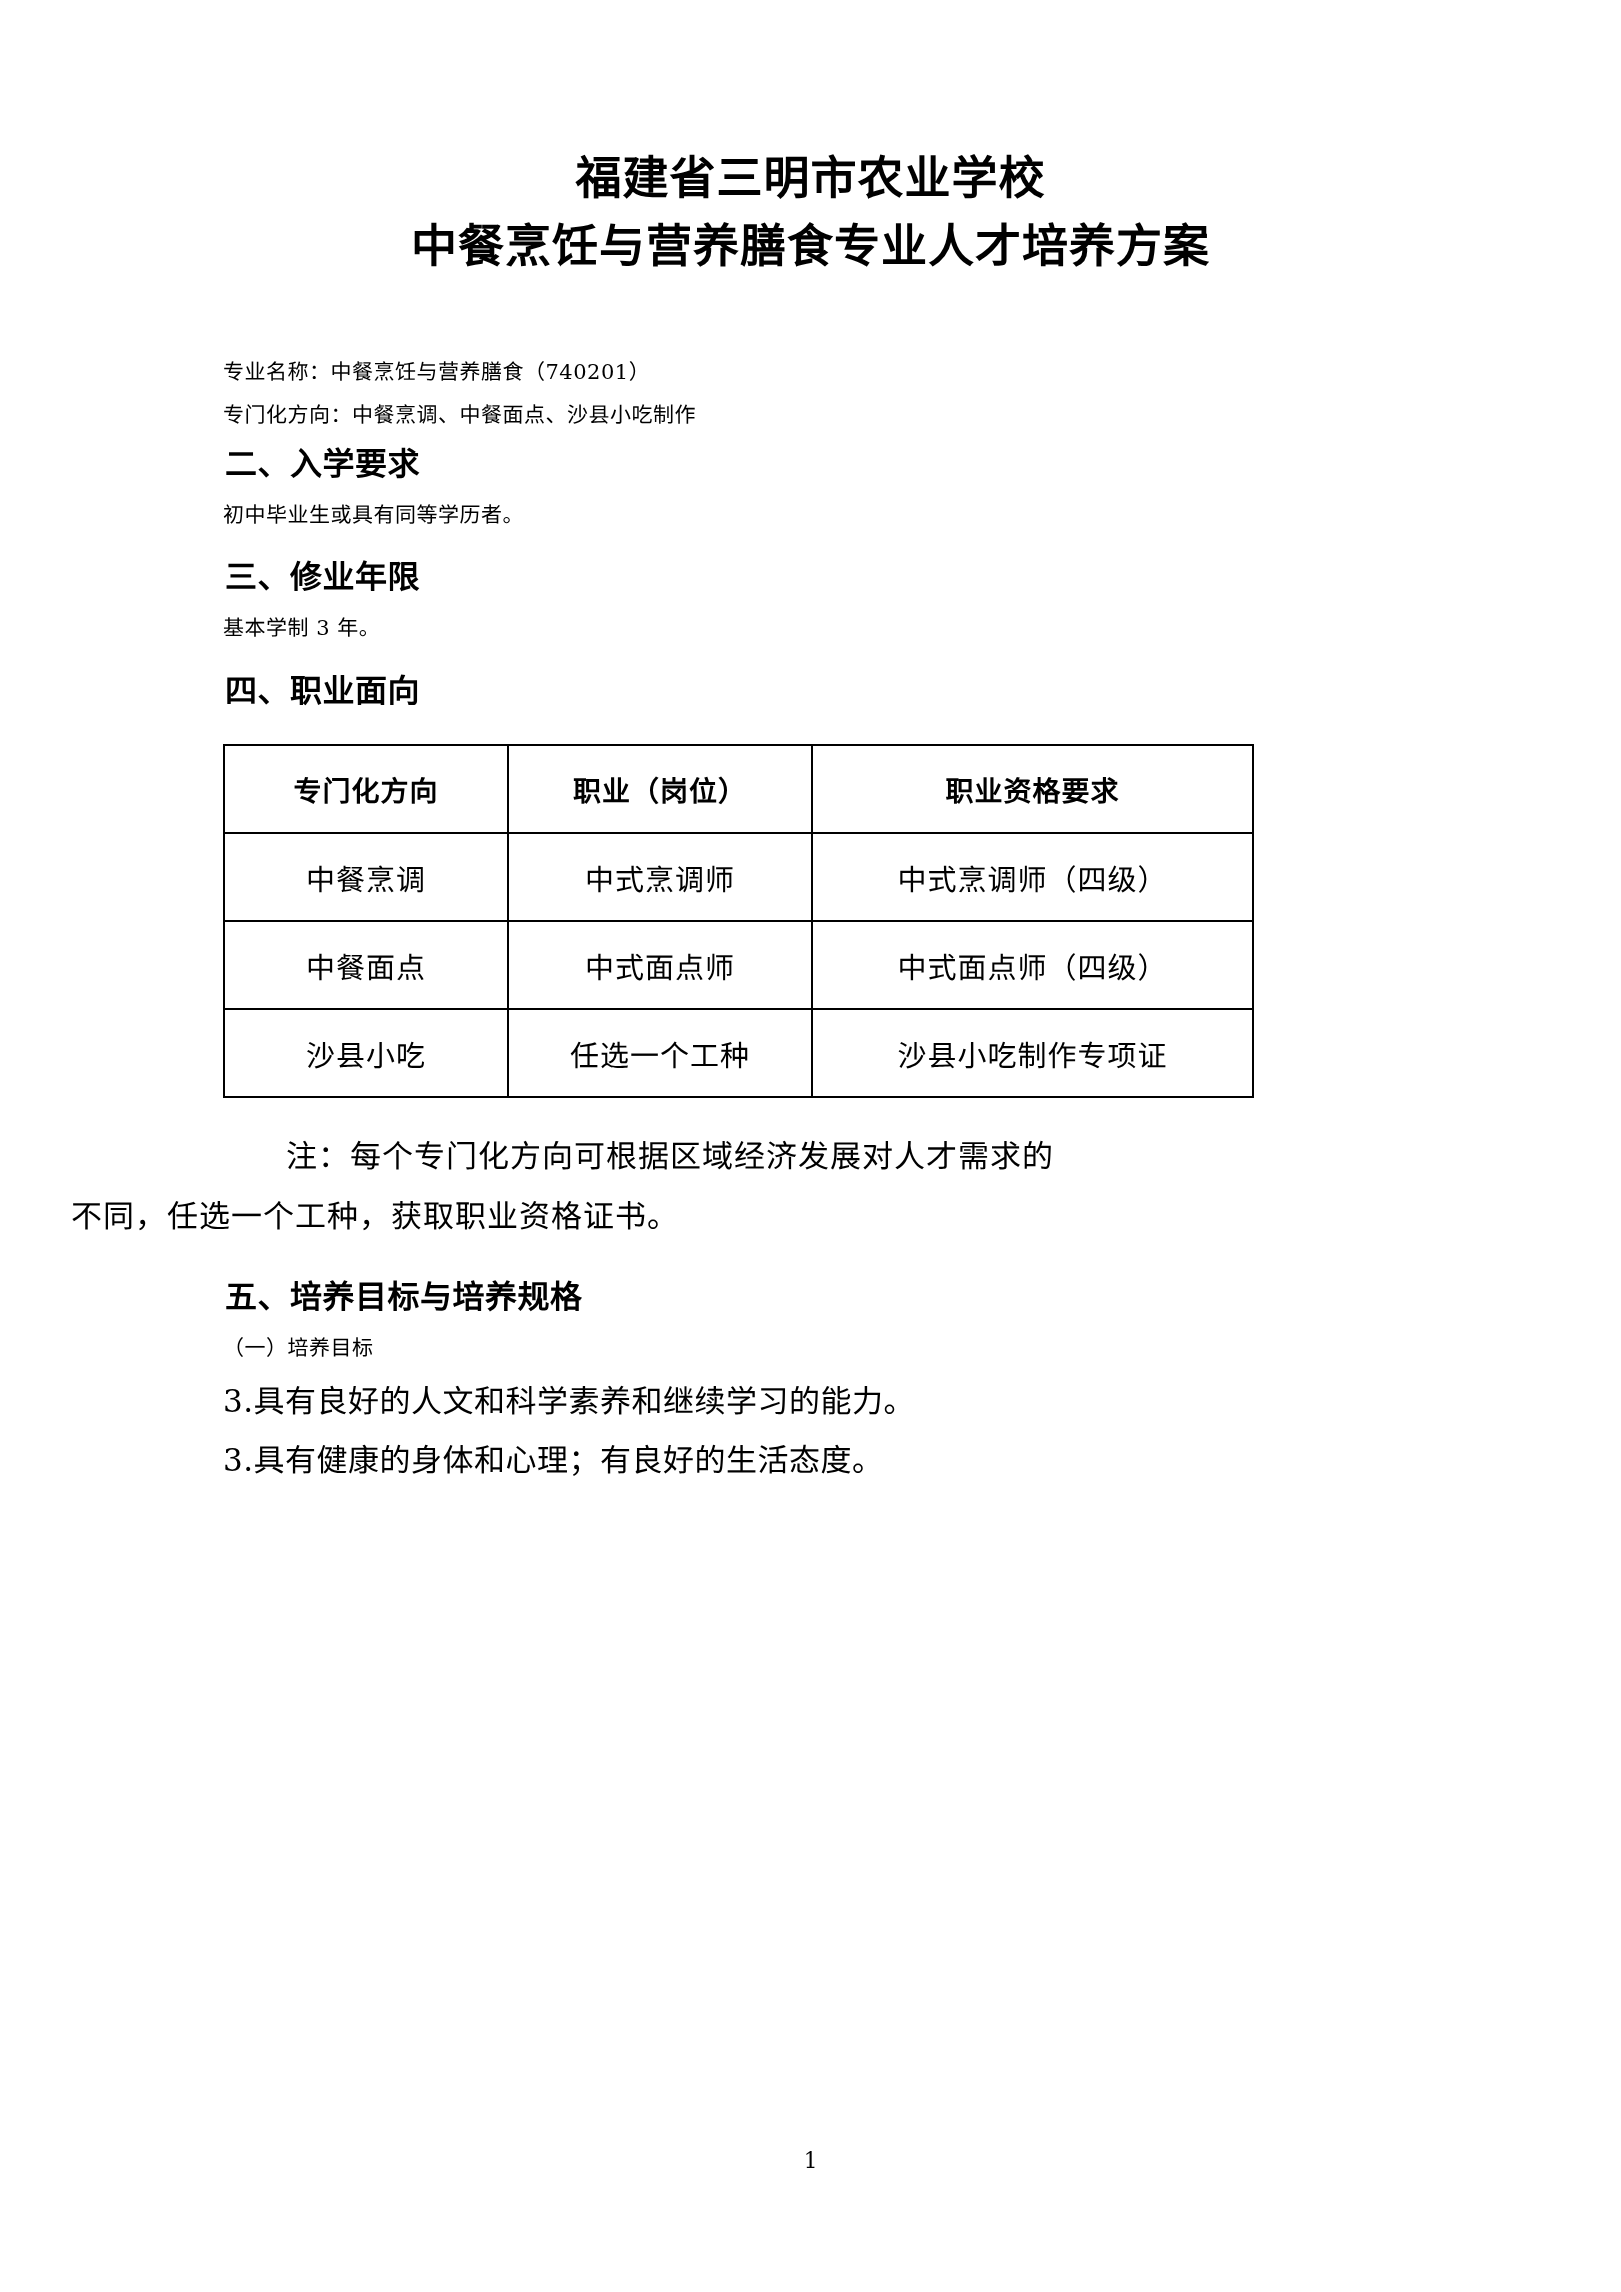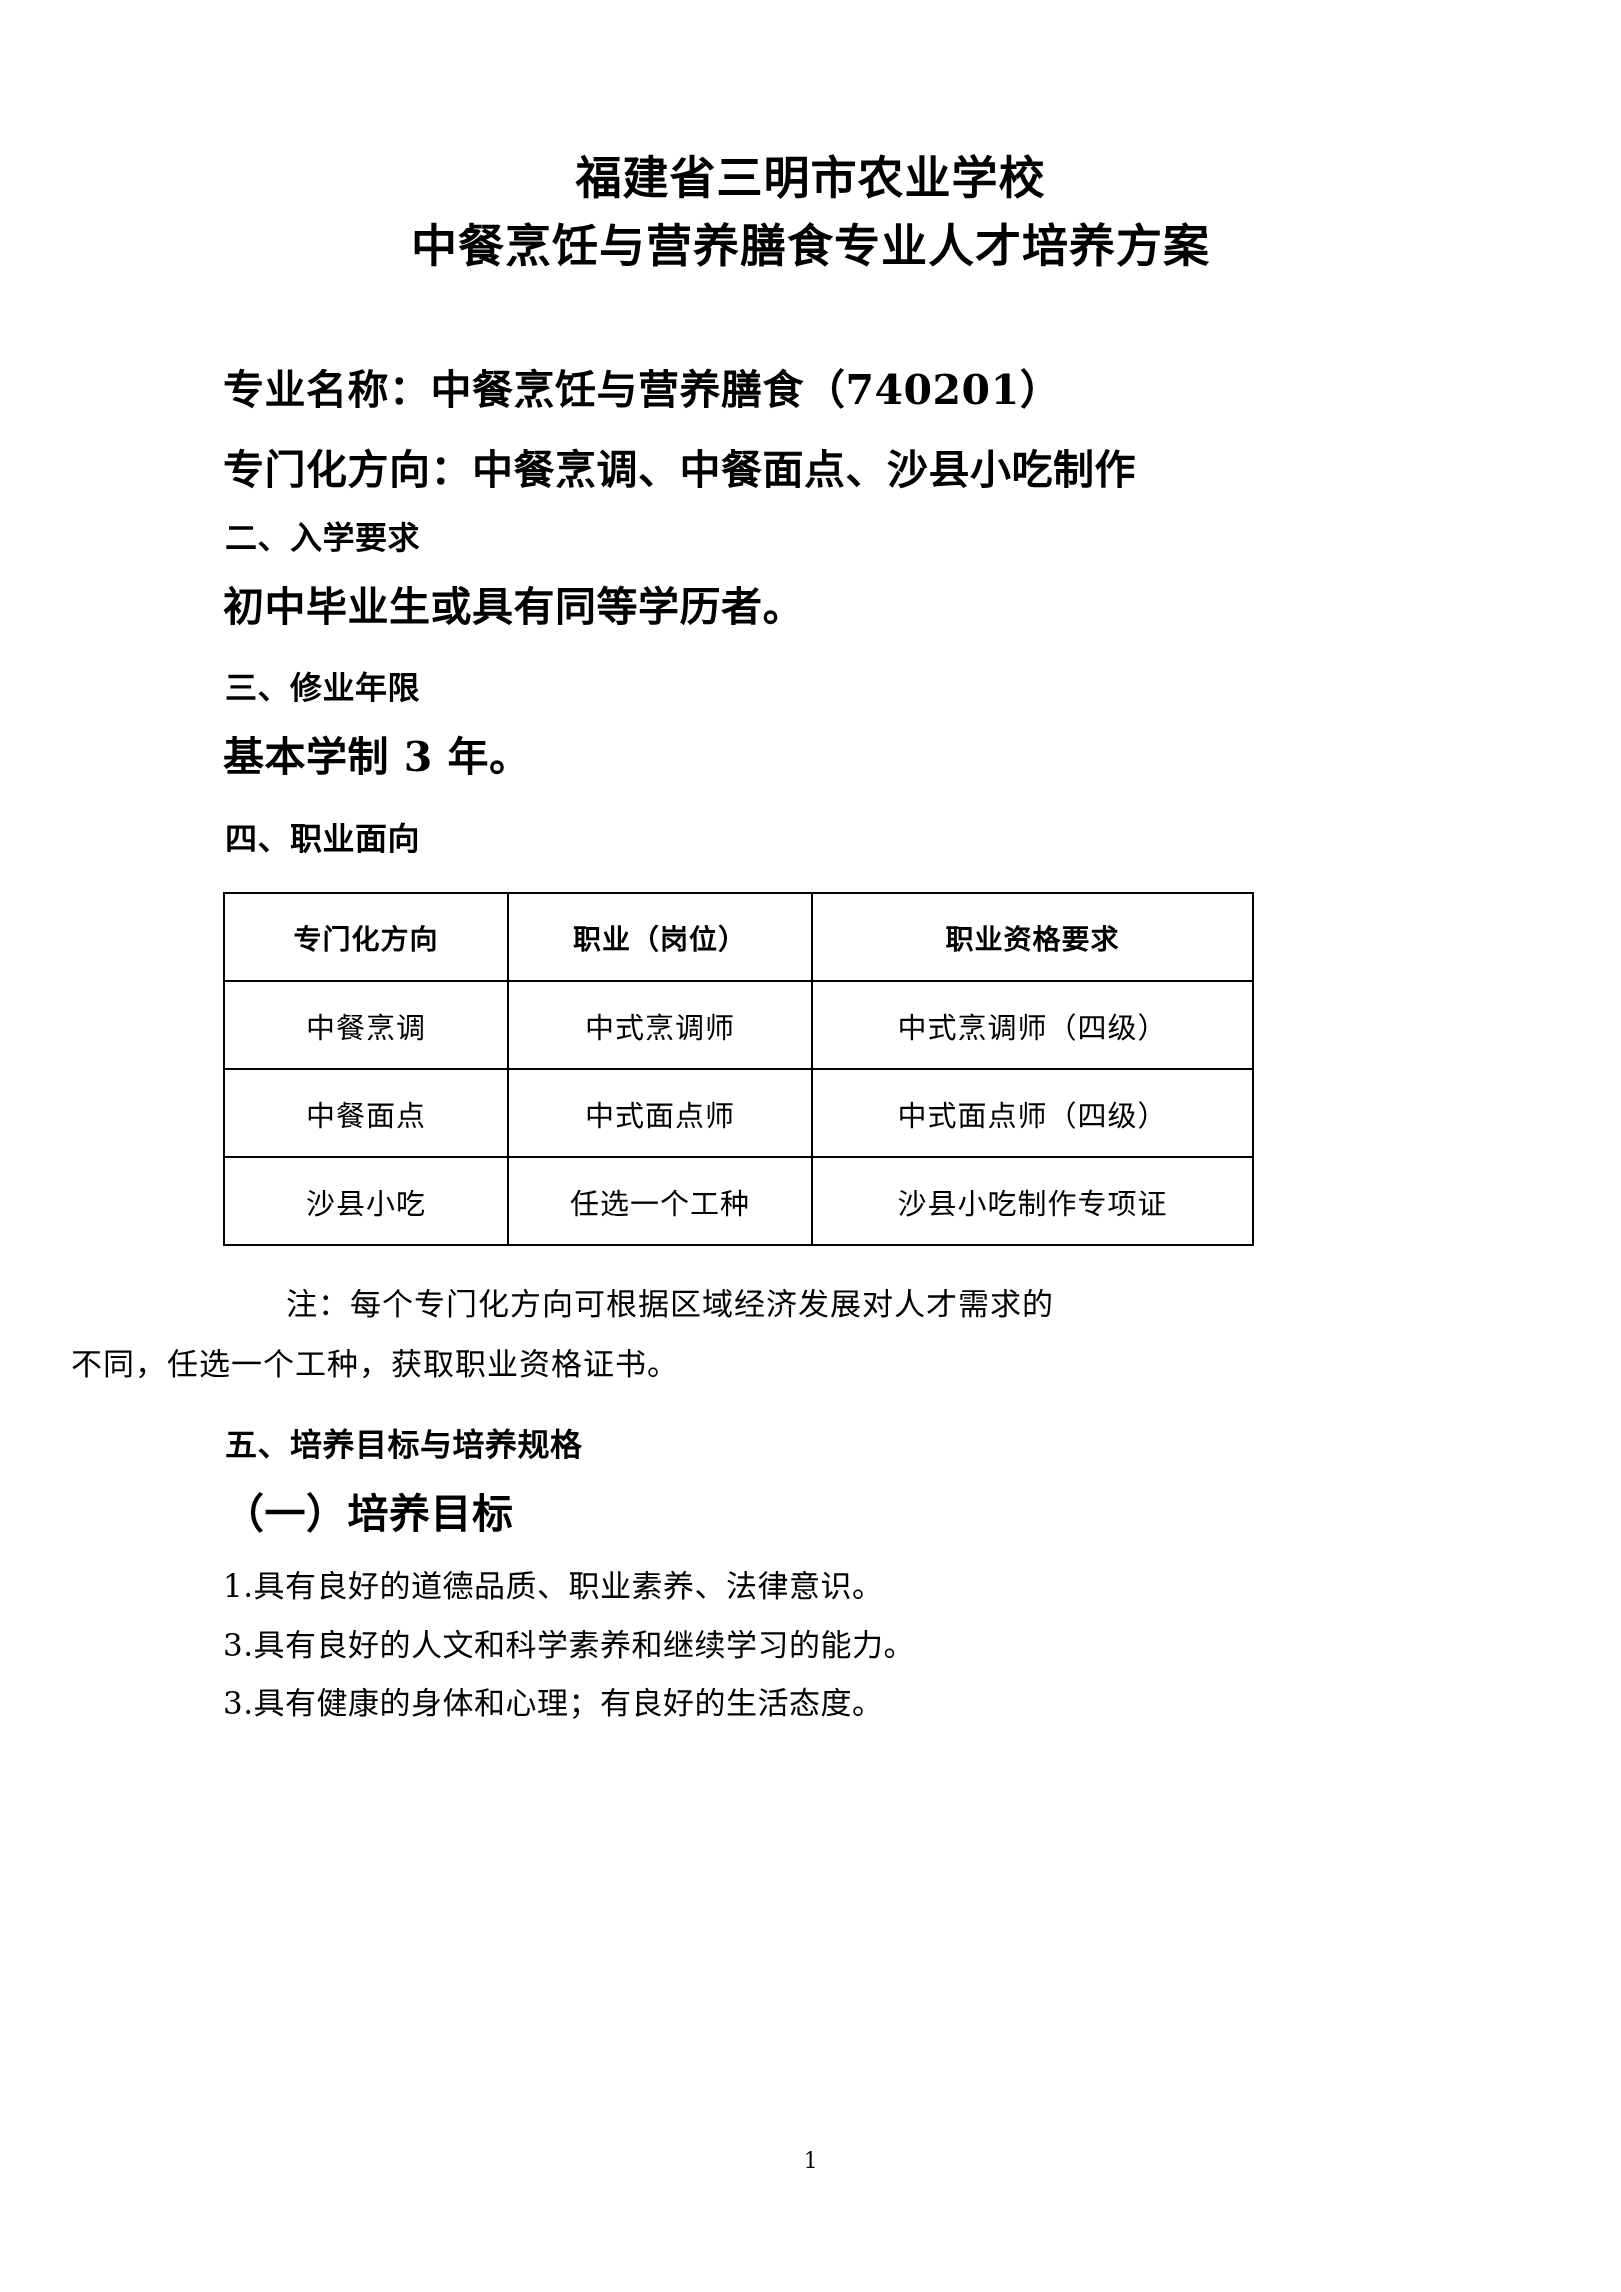--- a/index.html
+++ b/index.html
@@ -41,26 +41,25 @@
   .h2 {
     font-family: "DejaVu Sans", "Liberation Sans", sans-serif;
     font-weight: bold;
     font-size: 32px;
     line-height: 1.6;
     margin: 0 0 5.9px 0;
     padding-left: 78px;
     letter-spacing: 0.5px;
   }
   .para {
-    font-size: 41px;
+    font-size: 21px;
     line-height: 1.85;
     margin: 0 0 3.9px 0;
     padding-left: 76px;
     letter-spacing: 0.5px;
-    font-weight: bold;
   }
   .note {
     font-size: 31px;
     line-height: 1.95;
     margin: 0;
     padding-left: 76px;
     letter-spacing: 1px;
   }
   .note .first {
     display: block;
@@ -181,20 +180,19 @@
 
   <p class="note">
     <span class="first">注：每个专门化方向可根据区域经济发展对人才需求的</span>
     <span class="second">不同，任选一个工种，获取职业资格证书。</span>
   </p>
 
   <div class="gap-md"></div>
 
   <h2 class="h2">五、培养目标与培养规格</h2>
   <p class="para">（一）培养目标</p>
-  <p class="list-item">1.具有良好的道德品质、职业素养、法律意识。</p>
   <p class="list-item">3.具有良好的人文和科学素养和继续学习的能力。</p>
   <p class="list-item">3.具有健康的身体和心理；有良好的生活态度。</p>
 
   <div class="page-number">1</div>
 
 </div>
 
 
 </body></html>

